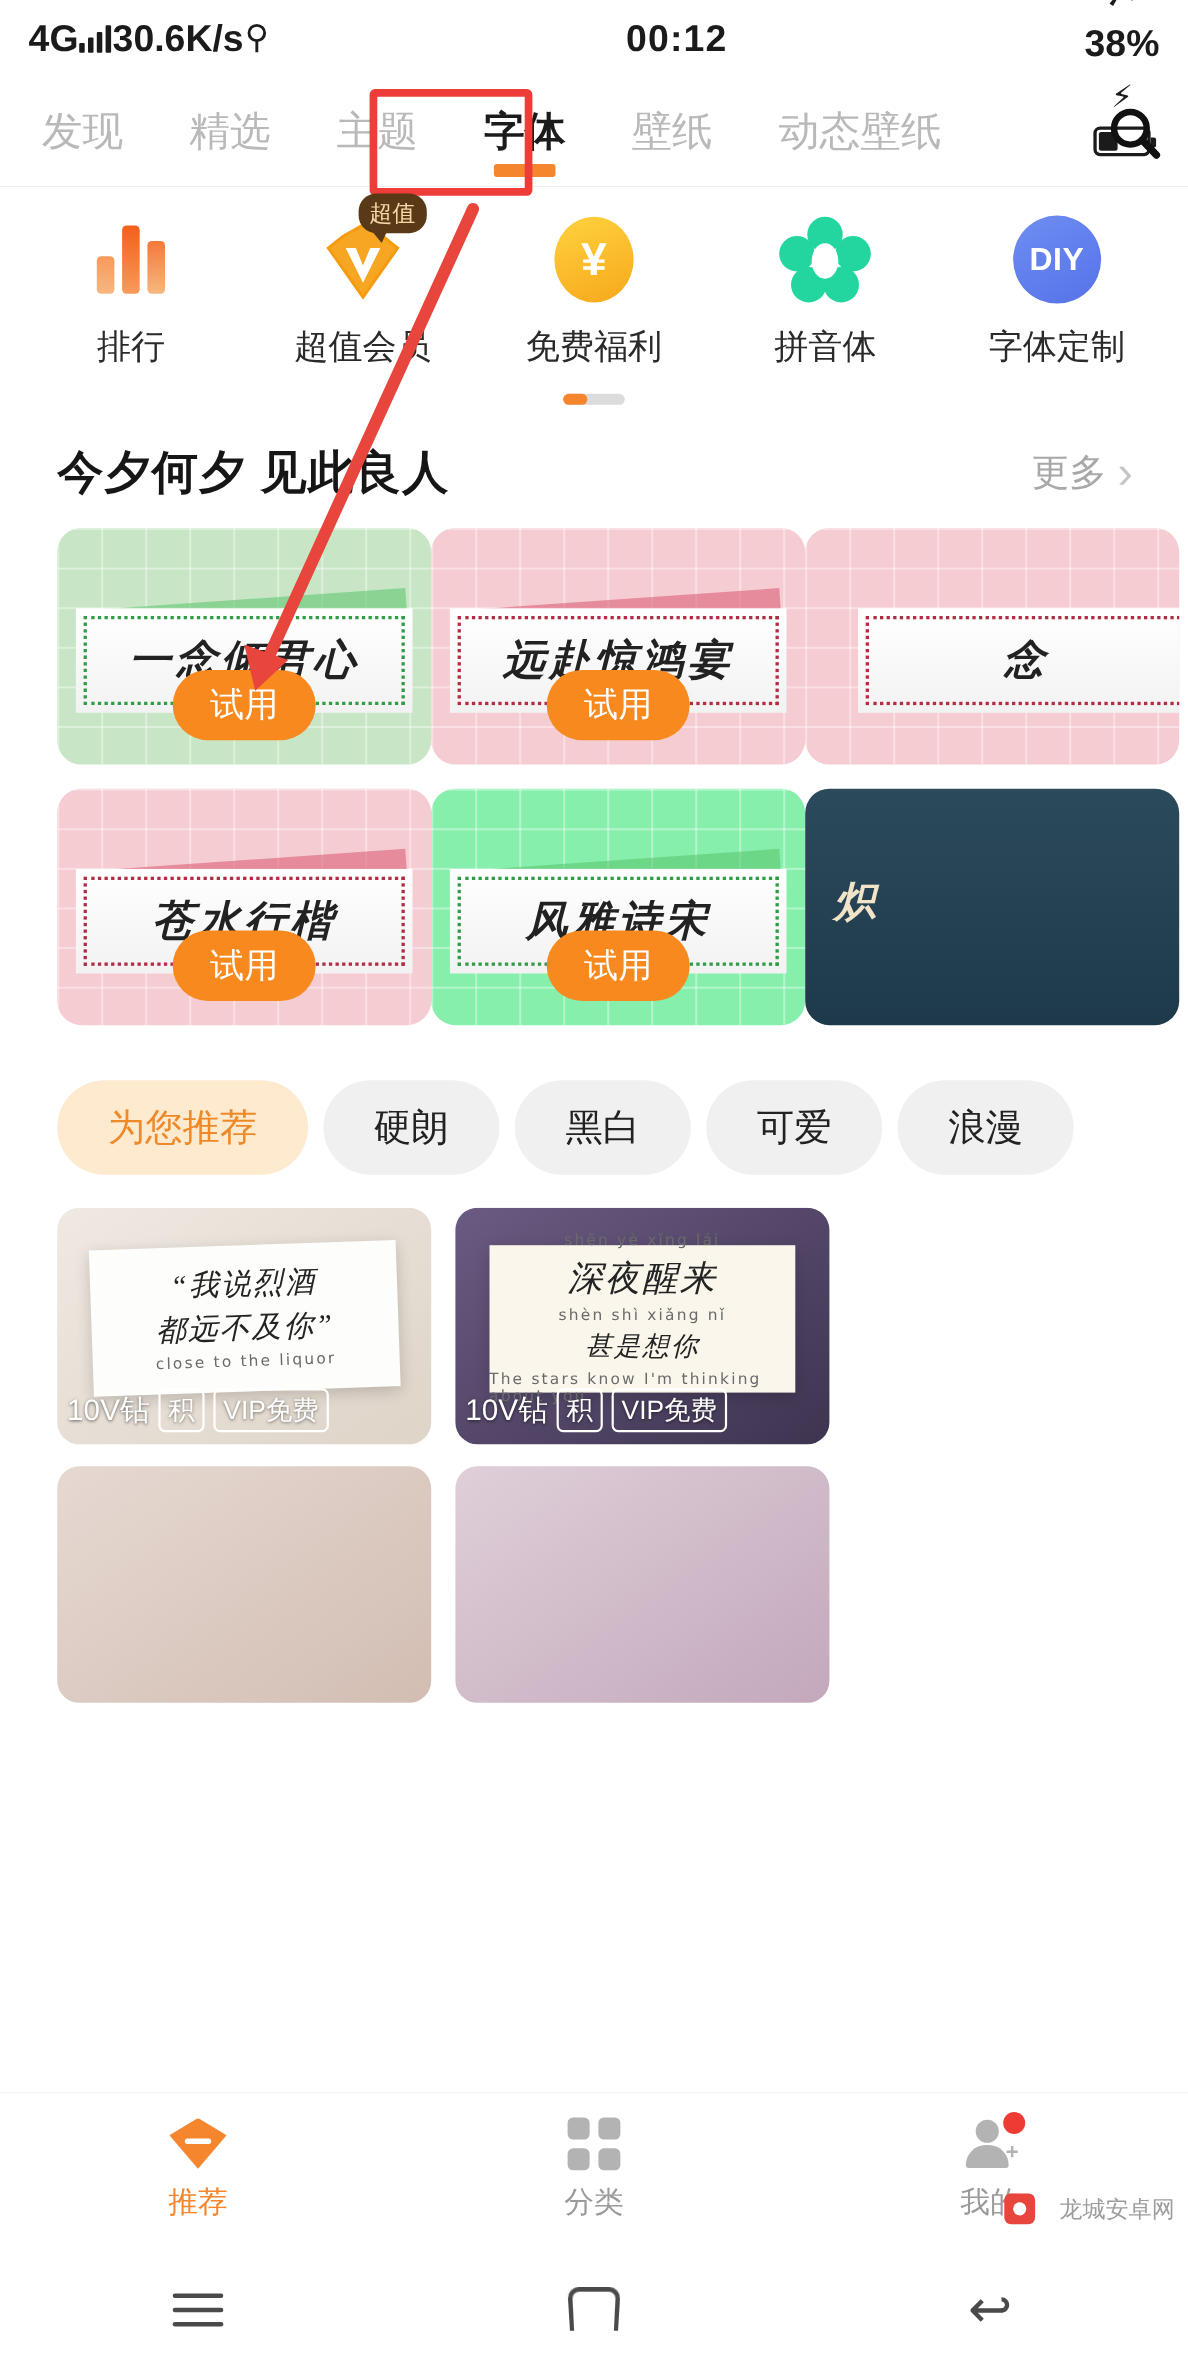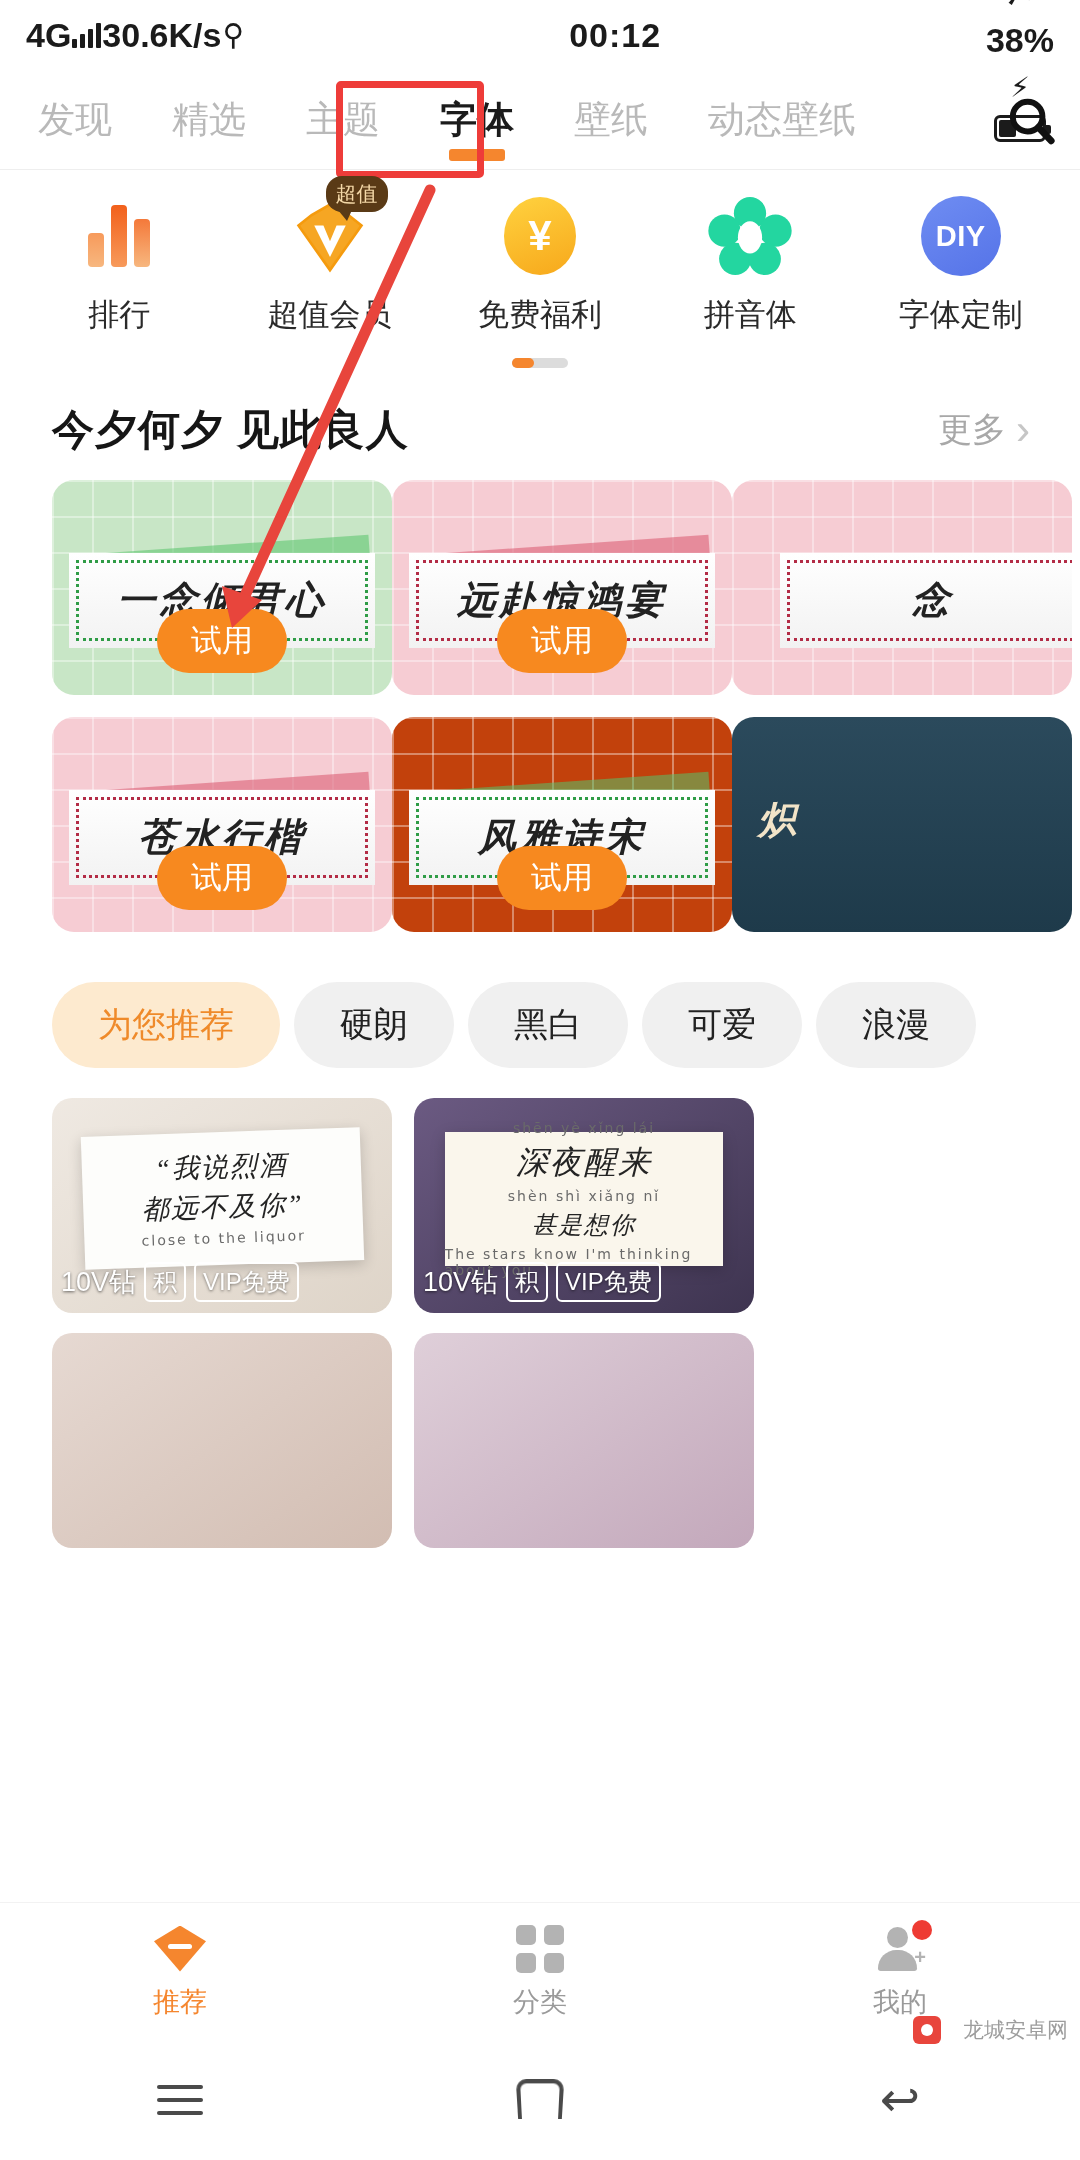--- a/index.html
+++ b/index.html
@@ -217,21 +217,21 @@
     display:flex;align-items:center;z-index:11;
   }
   .an-item{flex:1;display:flex;align-items:center;justify-content:center;}
   .an-burger{display:flex;flex-direction:column;gap:9px;}
   .an-burger i{width:46px;height:4px;background:#4a4a4a;border-radius:2px;display:block;}
   .an-home{width:46px;height:40px;border:4px solid #4a4a4a;border-bottom:none;
     border-radius:10px 10px 0 0;transform:perspective(40px) rotateX(-6deg);}
   .an-back{font-size:48px;color:#4a4a4a;line-height:1;}
 
   .watermark{
-    position:absolute;right:12px;bottom:116px;display:flex;align-items:center;gap:22px;z-index:12;
+    position:absolute;right:12px;bottom:138px;display:flex;align-items:center;gap:22px;z-index:12;
   }
   .wm-ico{width:28px;height:28px;border-radius:6px;background:#e8453c;position:relative;}
   .wm-ico:after{content:"";position:absolute;left:8px;top:8px;width:12px;height:12px;border-radius:50%;background:#fff;}
   .wm-txt{font-size:21px;color:#9d9d9d;}
 
   
   .anno-arrow{position:absolute;left:0;top:0;width:1080px;height:2160px;z-index:30;pointer-events:none;}
 </style>
 </head>
 <body>
@@ -380,21 +380,21 @@
     <div class="fcard" style="background:#f6ccd3">
       <div class="grid-bg"></div>
       <div class="tilt" style="background:#d8566e"></div>
       <div class="paper">
         <div class="paper-inner" style="border-color:#b32c46"></div>
         <div class="fname">苍水行楷</div>
       </div>
       <div class="tryout">试用</div>
     </div>
 
-    <div class="fcard" style="background:#c2410c">
+    <div class="fcard" style="background:#86efac">
       <div class="grid-bg"></div>
       <div class="tilt" style="background:#57c26a"></div>
       <div class="paper">
         <div class="paper-inner" style="border-color:#2f9c46"></div>
         <div class="fname">风雅诗宋</div>
       </div>
       <div class="tryout">试用</div>
     </div>
 
     <div class="fcard dark">

